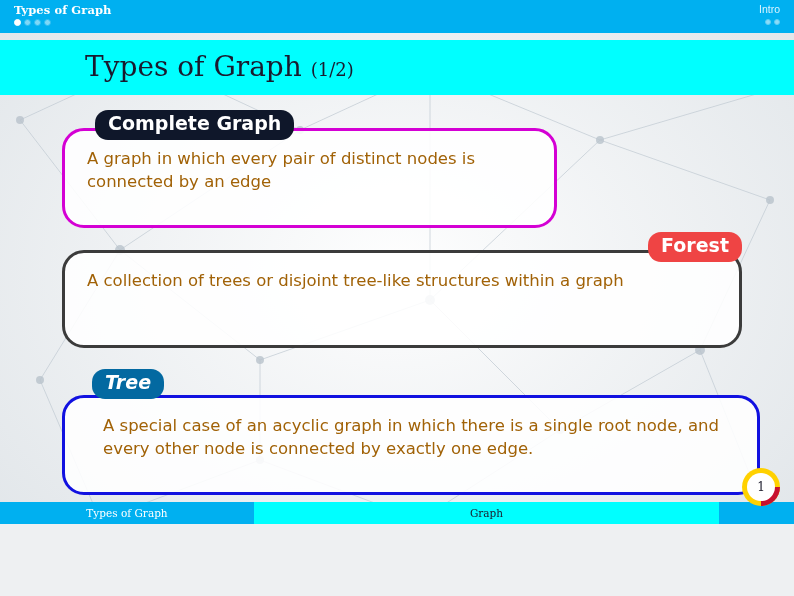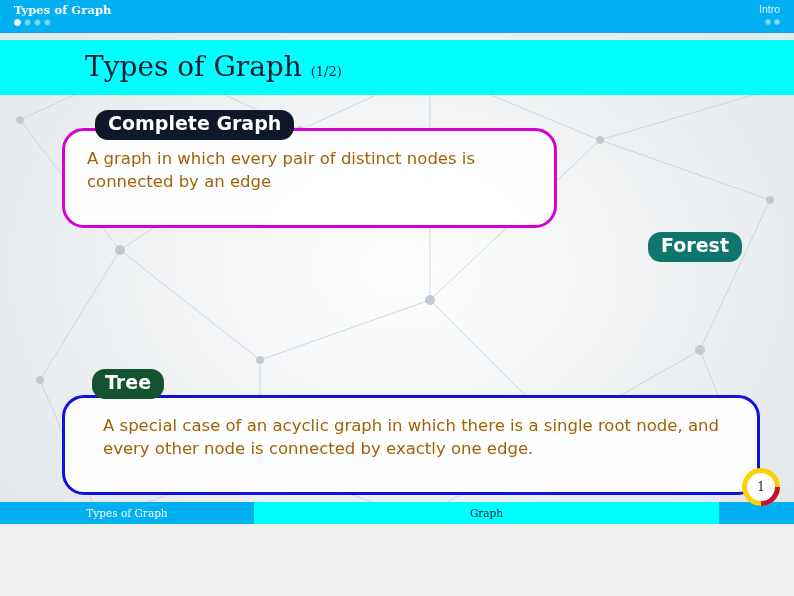--- a/index.html
+++ b/index.html
@@ -107,21 +107,21 @@
     position: absolute;
     left: 85px;
     top: 50px;
     font-family: "DejaVu Serif", serif;
     font-size: 28px;
     color: #1a1a2e;
     z-index: 3;
     white-space: nowrap;
   }
   .slide-title .sub {
-    font-size: 13px;
+    font-size: 18px;
     margin-top: 32px;
   }
 
   
   .content {
     position: absolute;
     left: 0;
     top: 95px;
     width: 794px;
     height: 465px;
@@ -174,37 +174,38 @@
     left: 62px;
     top: 155px;
     width: 680px;
     height: 98px;
     border-color: #3b3b3b;
     border-width: 3px;
   }
   #tag-forest {
     right: 52px;
     top: 137px;
-    background: #0f766e;
+    background: #ef4444;
   }
 
   
   #box-tree {
     left: 62px;
     top: 300px;
     width: 698px;
     height: 100px;
     border-color: #1111e0;
     border-width: 3px;
     padding-left: 16px;
   }
   #tag-tree {
     left: 92px;
     top: 274px;
-    background: #14532d;
+    background: #0369a1;
+    font-style: italic;
   }
 
   
   .bottombar {
     position: absolute;
     left: 0;
     bottom: 0;
     width: 794px;
     height: 22px;
     z-index: 4;
@@ -356,20 +357,23 @@
     <span class="sub">(1/2)</span>
   </div>
 
   <div class="content">
 
     <div class="box" id="box-complete">
       <div class="box-text">A graph in which every pair of distinct nodes is connected by an edge</div>
     </div>
     <div class="tag" id="tag-complete">Complete Graph</div>
 
+    <div class="box" id="box-forest">
+      <div class="box-text">A collection of trees or disjoint tree-like structures within a graph</div>
+    </div>
     <div class="tag" id="tag-forest">Forest</div>
 
     <div class="box" id="box-tree">
       <div class="box-text">A special case of an acyclic graph in which there is a single root node, and every other node is connected by exactly one edge.</div>
     </div>
     <div class="tag" id="tag-tree">Tree</div>
 
   </div>
 
   <div class="pagebadge">

